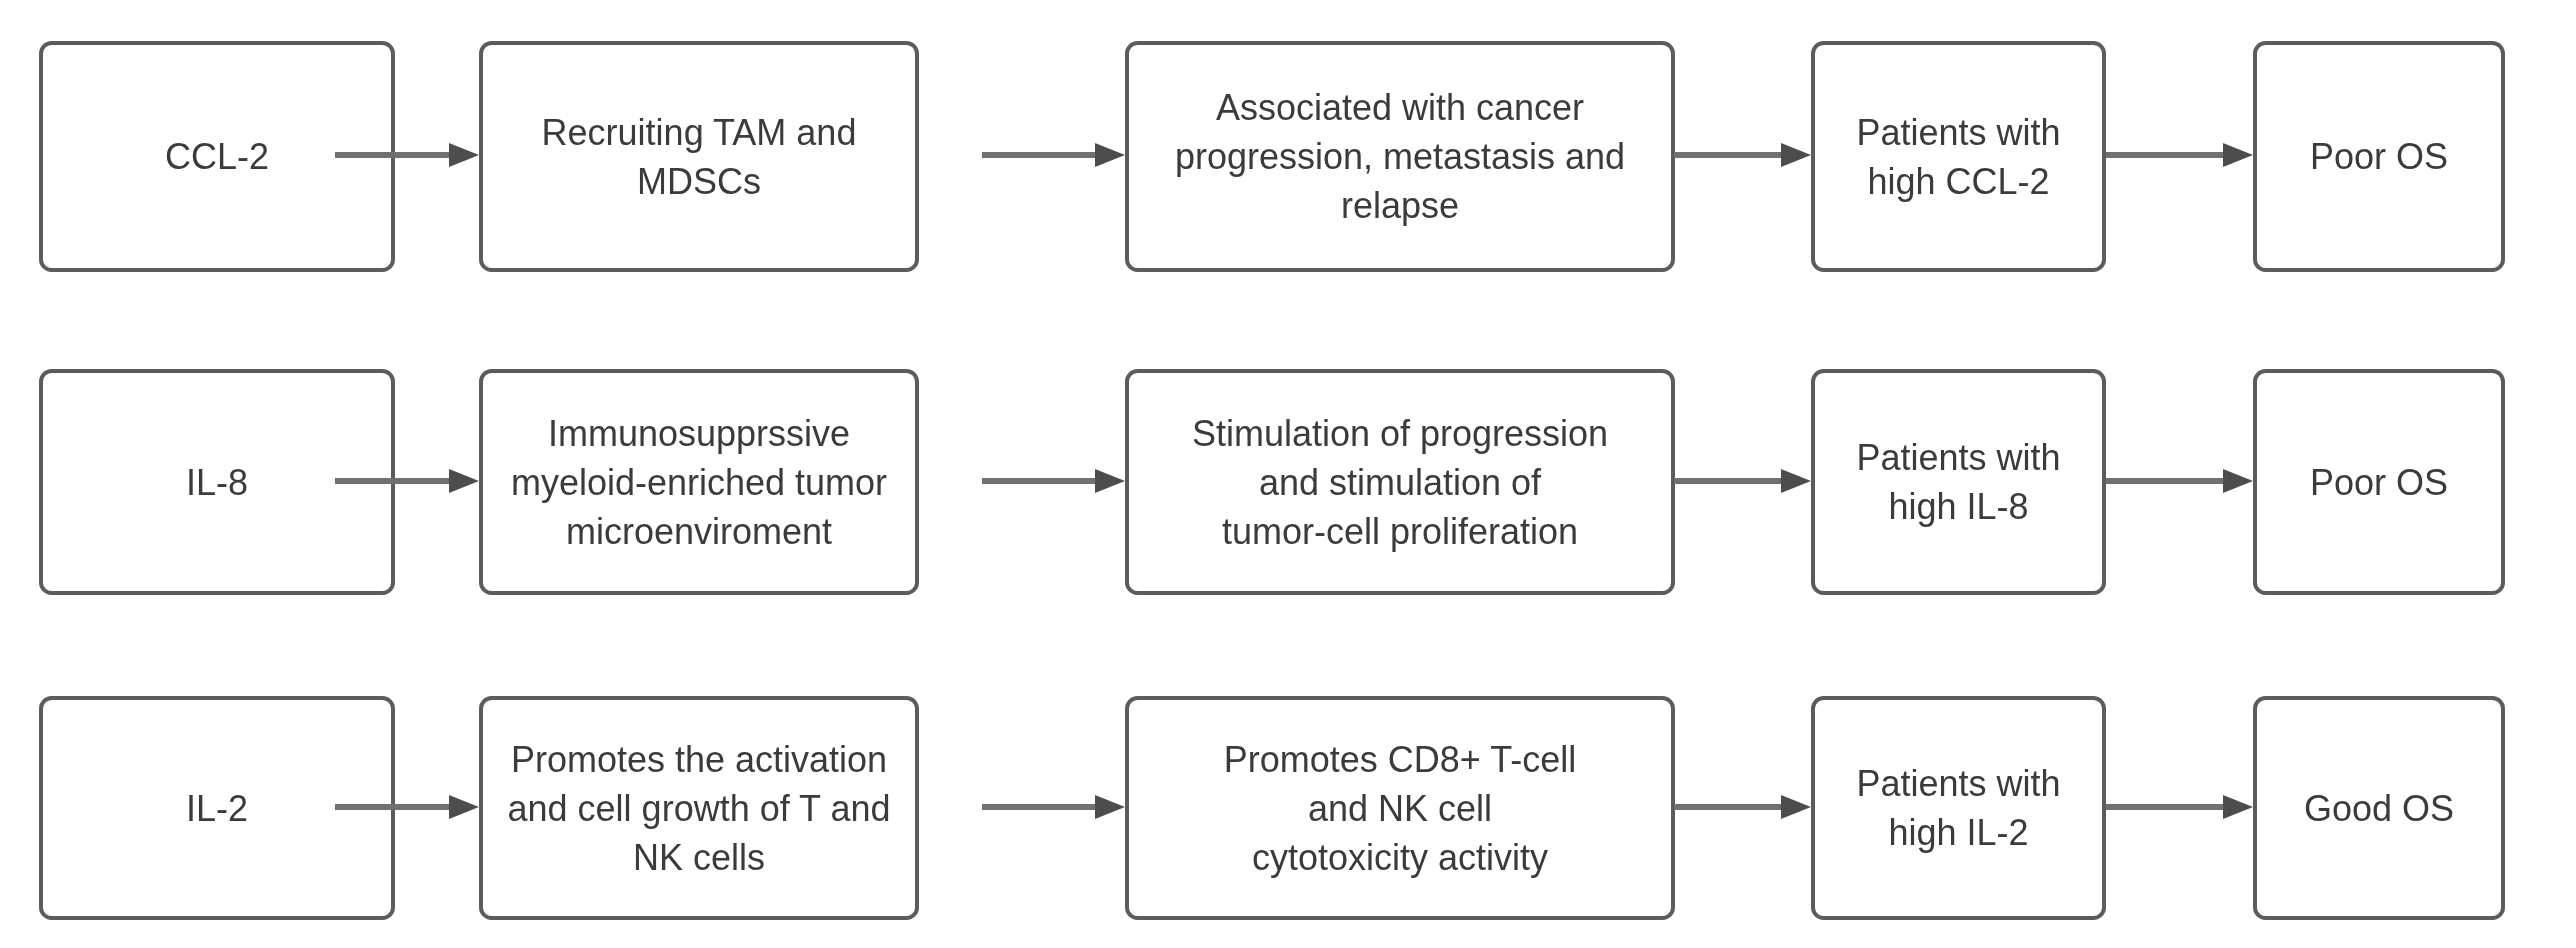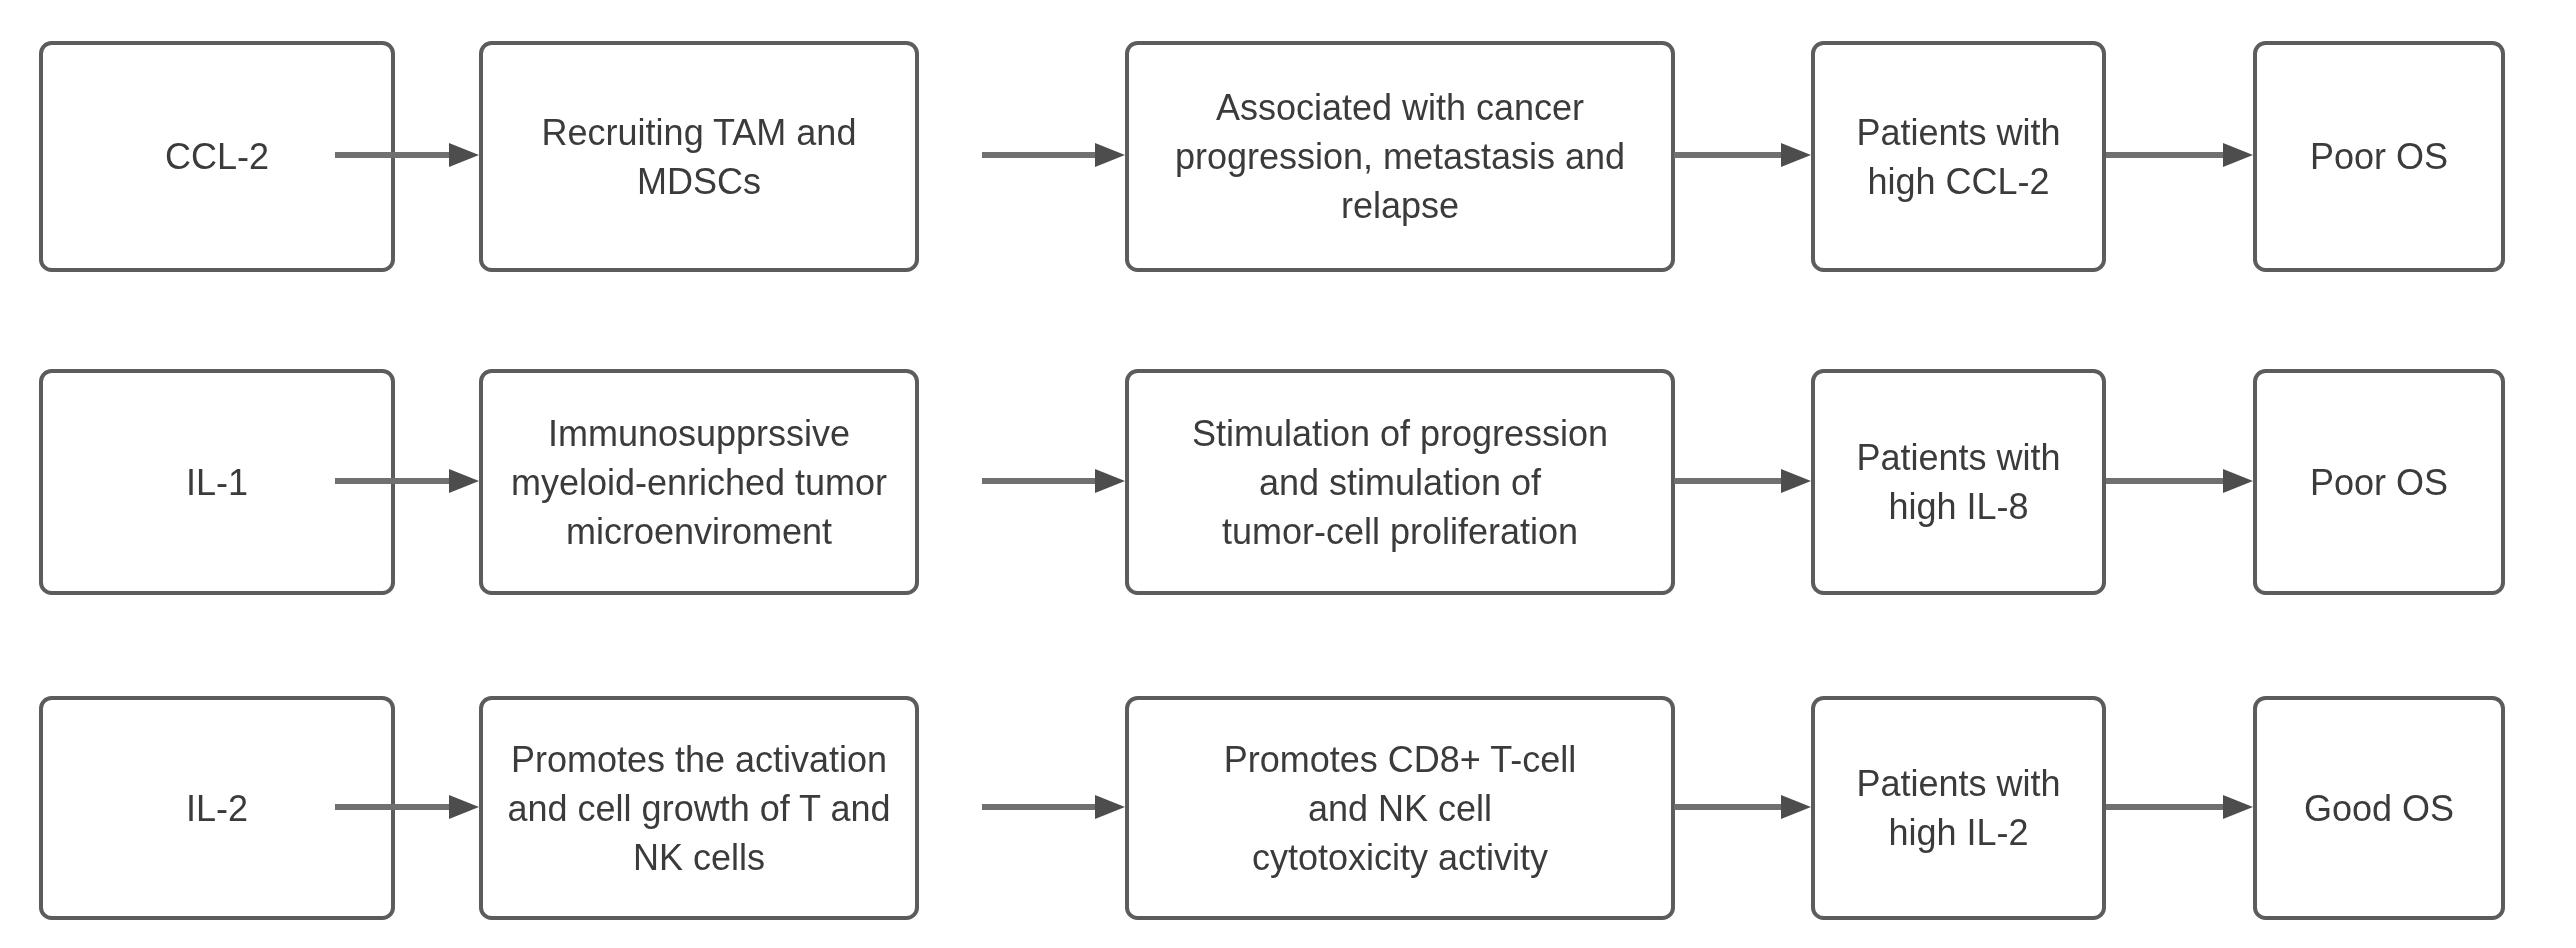--- a/index.html
+++ b/index.html
@@ -111,21 +111,21 @@
   </div>
   <div class="arrow g3 ar0">
     <div class="arrow-line"></div>
     <div class="arrow-head"></div>
   </div>
   <div class="box c4 r0">
     <span class="box-label">Poor OS</span>
   </div>
 
   <div class="box c0 r1">
-    <span class="box-label">IL-1</span>
+    <span class="box-label">IL-8</span>
   </div>
   <div class="arrow g0 ar1">
     <div class="arrow-line"></div>
     <div class="arrow-head"></div>
   </div>
   <div class="box c1 r1">
     <span class="box-label">Immunosupprssive
 myeloid-enriched tumor
 microenviroment</span>
   </div>

